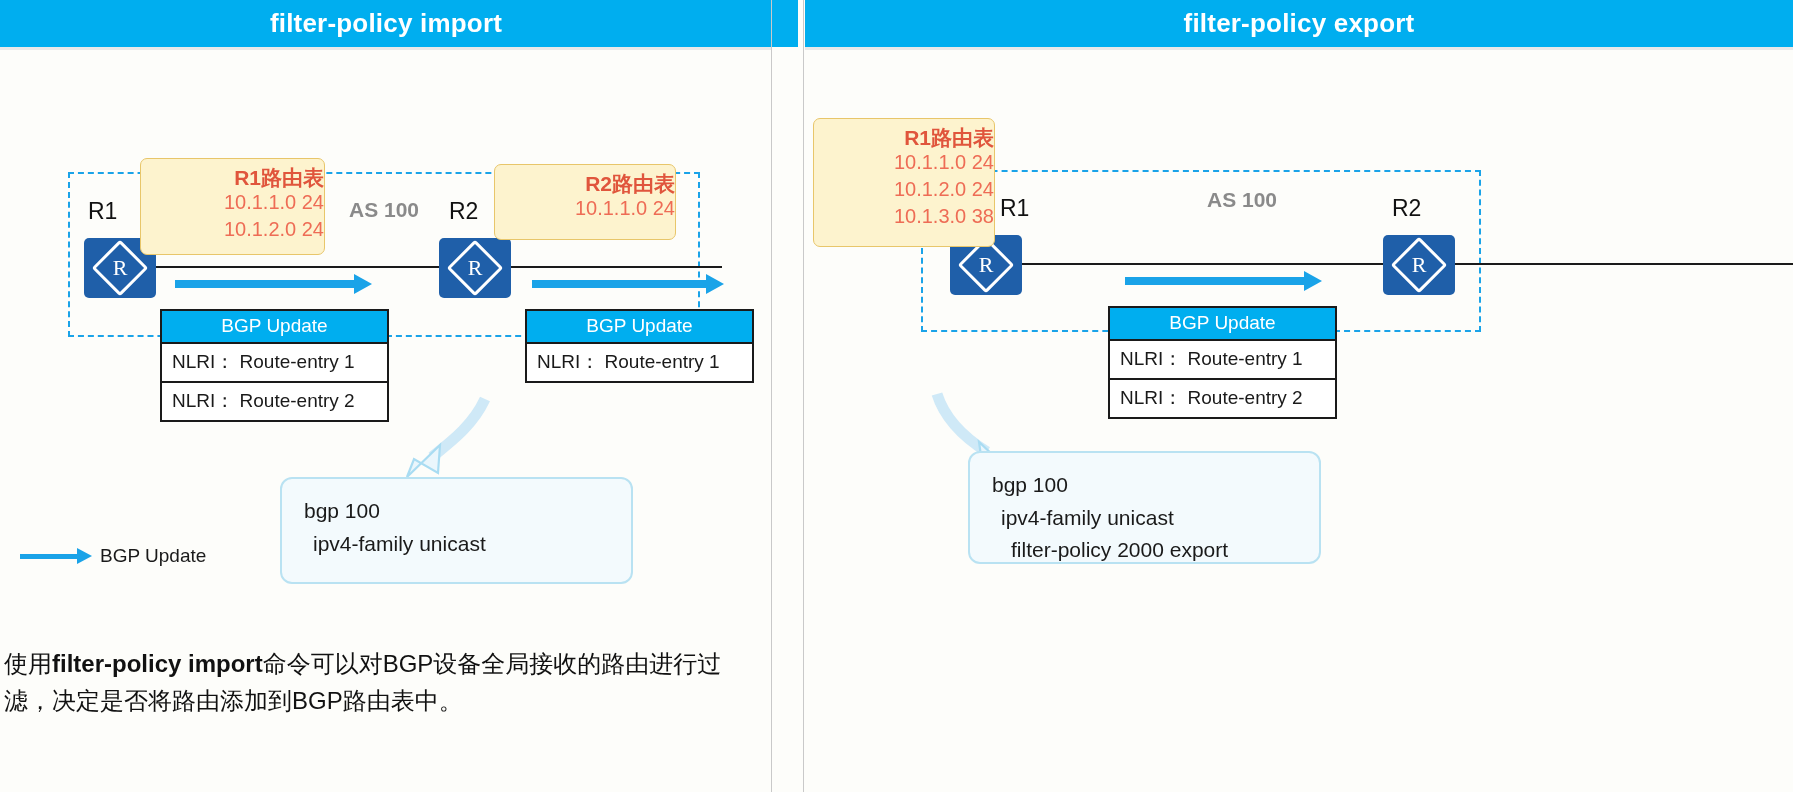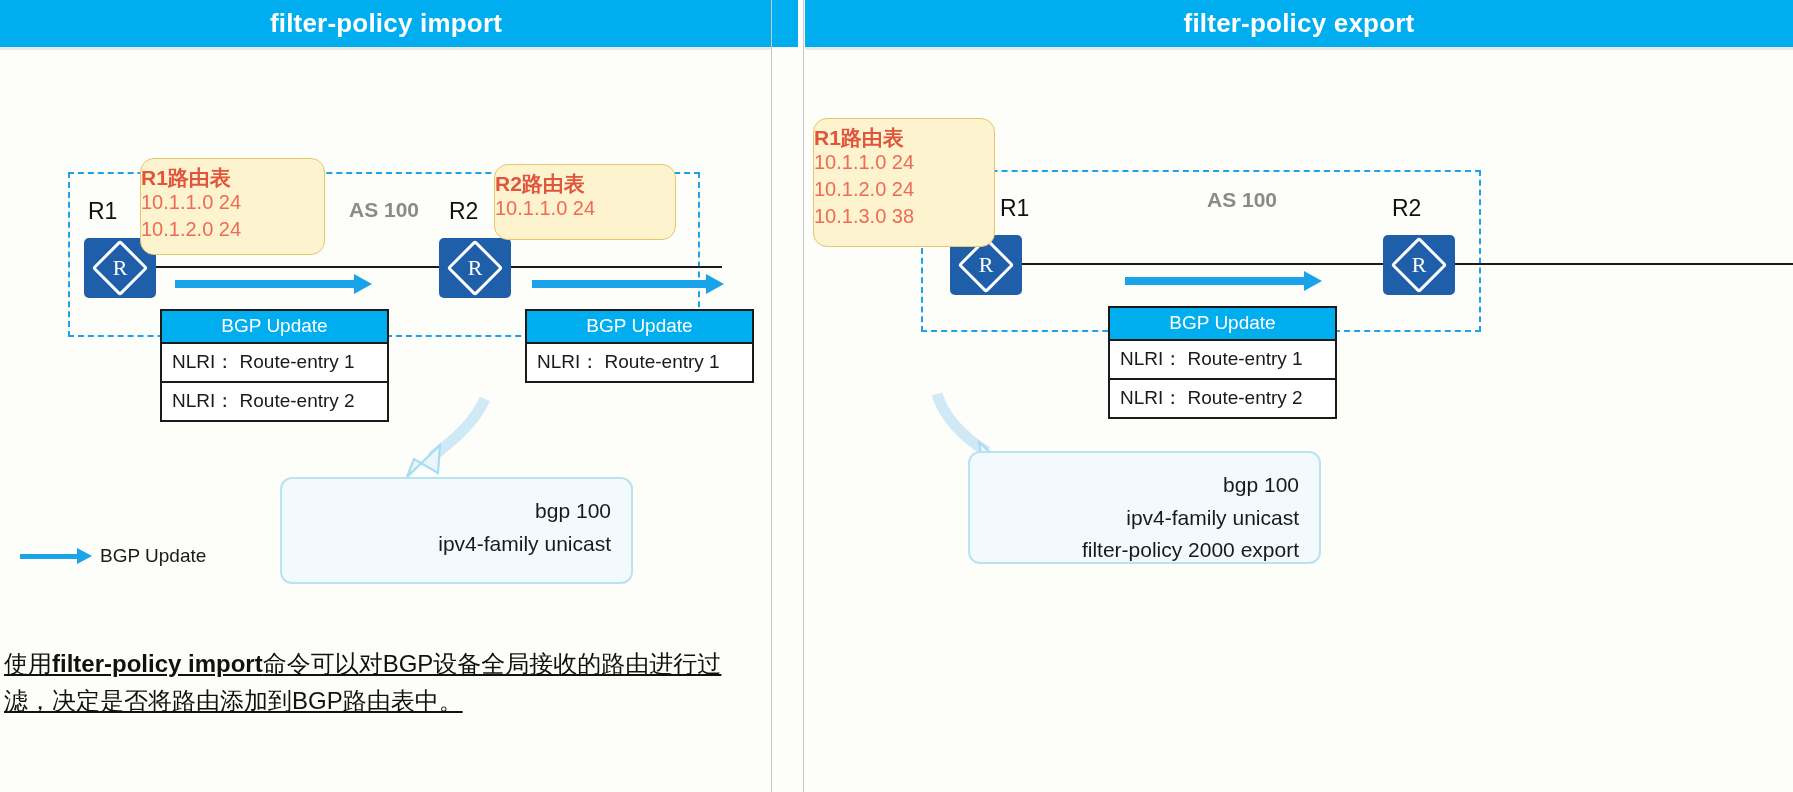--- a/index.html
+++ b/index.html
@@ -49,60 +49,60 @@
   
   .barrow{position:absolute;height:8px;background:#1aa3e8;}
   .barrow:after{
     content:"";position:absolute;right:-17px;top:-6px;
     width:0;height:0;border-left:18px solid #1aa3e8;
     border-top:10px solid transparent;border-bottom:10px solid transparent;
   }
 
   
   .rtbl{
-    position:absolute;background:#FDF3CE;border:1px solid #E8C66A;border-radius:14px;
-    box-sizing:border-box;text-align:left;color:#E0553C;
+    position:absolute;background:#FDF3CE;border:1px solid #E8C66A;border-radius:7px;
+    box-sizing:border-box;text-align:right;color:#E0553C;
   }
   .rtbl .t{font-size:21px;font-weight:bold;line-height:1.05;padding-top:8px;}
   .rtbl .r{font-size:20px;line-height:1.35;color:#EE6C55;}
 
   
   .pkt{position:absolute;border:2px solid #1a1a1a;box-sizing:border-box;background:#fff;}
   .pkt .hd{
     background:#00AEEF;color:#fff;font-size:19px;
     text-align:center;padding:4px 0 5px;border-bottom:2px solid #1a1a1a;
   }
   .pkt .row{
     font-size:19px;color:#1a1a1a;padding:5px 0 6px 10px;
     border-bottom:2px solid #1a1a1a;background:#fff;
   }
   .pkt .row:last-child{border-bottom:none;}
 
   
   .cfg{
     position:absolute;background:#F3FAFD;border:2px solid #B9E2F2;border-radius:12px;
-    box-sizing:border-box;padding:16px 20px 18px 22px;color:#1a1a1a;font-size:21px;line-height:1.55;text-align:right;
+    box-sizing:border-box;padding:16px 20px 18px 22px;color:#1a1a1a;font-size:21px;line-height:1.55;
   }
   .cfg .l2{padding-left:9px;}
   .cfg .l3{padding-left:19px;}
 
   
   .curve{position:absolute;}
 
   
   .legend{position:absolute;display:flex;align-items:center;gap:22px;}
   .legend .lg-arrow{position:relative;width:58px;height:5px;background:#1aa3e8;}
   .legend .lg-arrow:after{
     content:"";position:absolute;right:-14px;top:-6px;width:0;height:0;
     border-left:15px solid #1aa3e8;border-top:8px solid transparent;border-bottom:8px solid transparent;
   }
   .legend .lg-txt{font-size:19px;color:#1a1a1a;}
 
   
-  .cap{position:absolute;font-size:24px;color:#111;line-height:1.55;text-decoration:underline;}
+  .cap{position:absolute;font-size:24px;color:#111;line-height:1.55;}
   .cap b{font-weight:bold;}
 </style>
 </head>
 <body>
 
 <div class="stage">
 
   <div class="panel panel-left">
 
     <div class="hdr">

